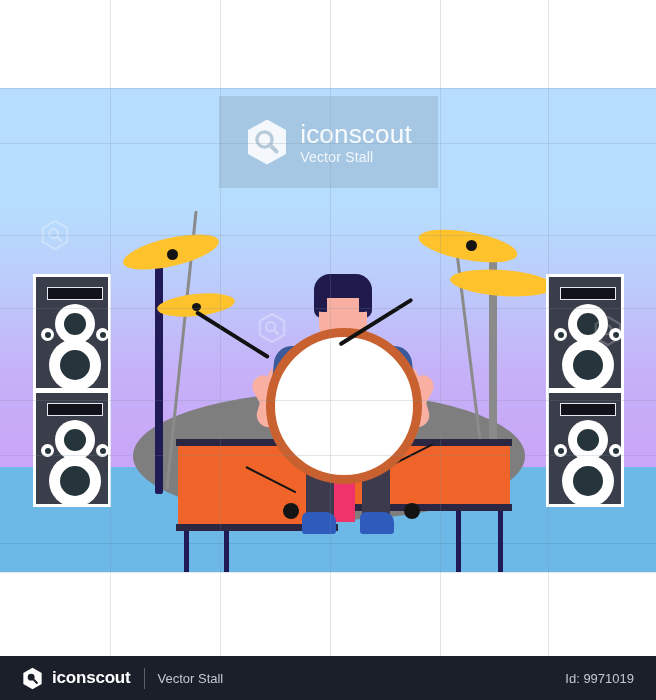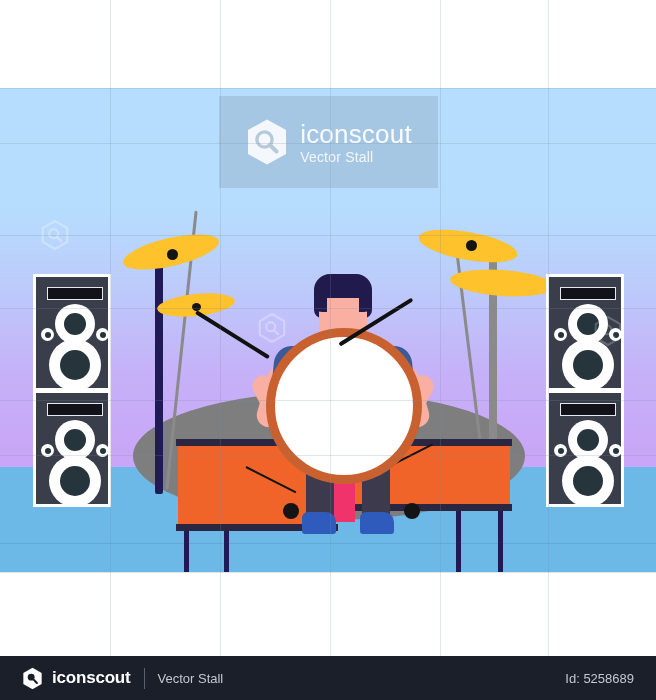--- a/index.html
+++ b/index.html
@@ -514,16 +514,16 @@
         <svg viewBox="0 0 22 24" width="21" height="23" aria-hidden="true">
           <path d="M11 0.8 L20.6 6.2 V17.8 L11 23.2 L1.4 17.8 V6.2 Z" fill="#ffffff"></path>
           <circle cx="9.6" cy="10.6" r="3.6" fill="#1b1f2a"></circle>
           <line x1="12.6" y1="13.6" x2="15.6" y2="16.6" stroke="#1b1f2a" stroke-width="2.2" stroke-linecap="round"></line>
         </svg>
       </span>
       <span class="footer-brand">iconscout</span>
     </div>
     <span class="footer-div"></span>
     <span class="footer-sub">Vector Stall</span>
-    <span class="footer-id">Id: 5258689</span>
+    <span class="footer-id">Id: 9971019</span>
   </div>
 
 </div>
 
 </body></html>

